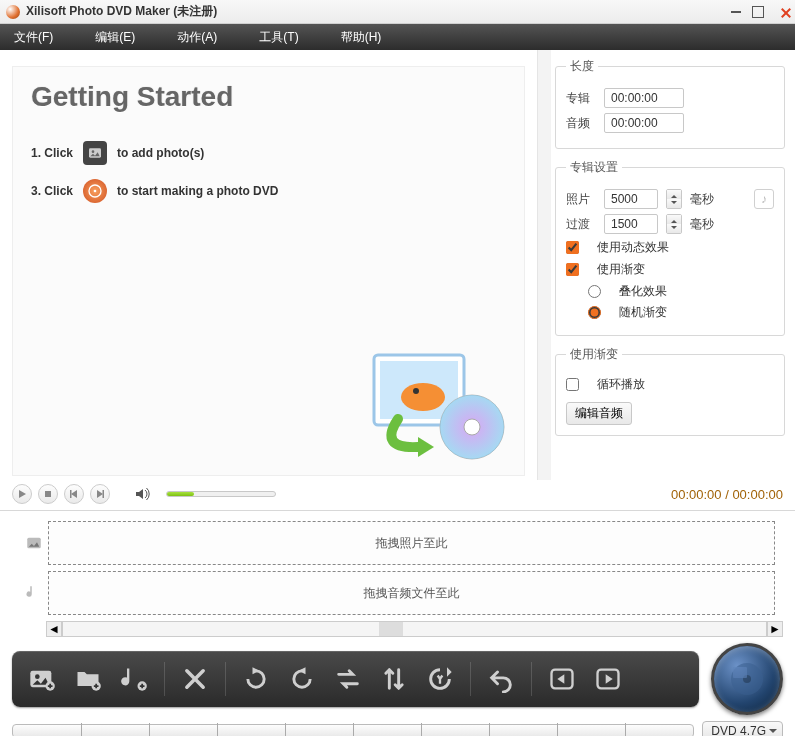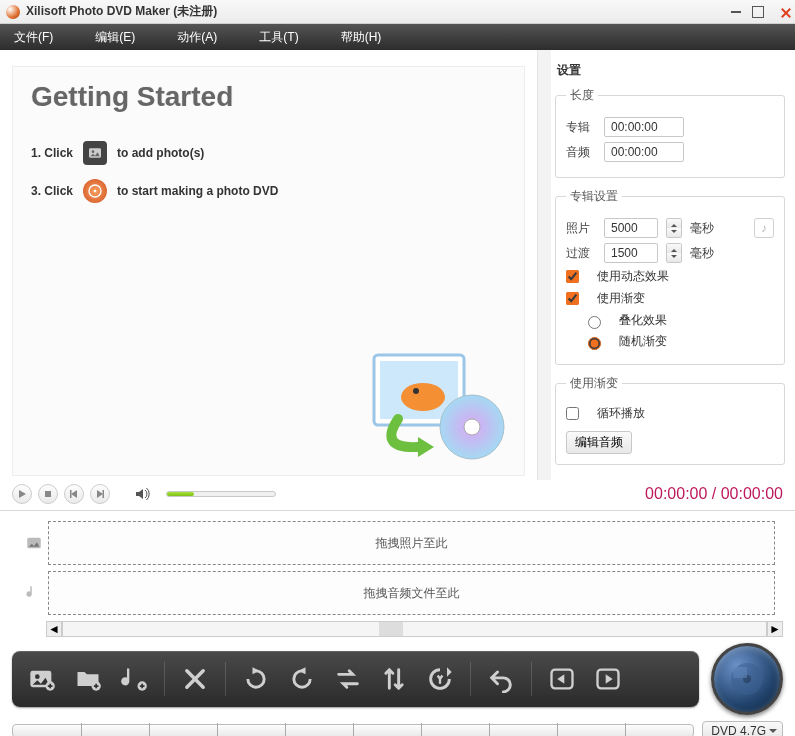--- a/index.html
+++ b/index.html
@@ -38,30 +38,30 @@
 .timebox{width:80px;} .numbox{width:54px; justify-content:space-between;}
 .spinner { display:flex; flex-direction:column; border:1px solid #c8c8c8; border-radius:2px;}
 .spinner .sp-btn{width:14px;height:9px;background:linear-gradient(#fafafa,#e8e8e8); cursor:pointer; display:flex;align-items:center;justify-content:center;}
 .spinner .sp-btn::before{content:"";border:3px solid transparent;}
 .spinner .up::before{border-bottom-color:#555;} .spinner .down::before{border-top-color:#555;}
 .unit{color:#444;}
 .icon-btn-sq{width:20px;height:20px;border:1px solid #d0d0d0;border-radius:3px;margin-left:auto;display:flex;align-items:center;justify-content:center;cursor:pointer;color:#bbb;}
 .chk{display:flex;align-items:center;gap:18px;margin:5px 0;color:#333;}
 .chk input{accent-color:#f07020;}
 .radio-group{margin-left:22px;}
-.radio-group .chk{margin:4px 0;align-items:flex-end;}
+.radio-group .chk{margin:4px 0;}
 .editbtn{border:1px solid #c8c8c8;border-radius:3px;padding:2px 8px;background:linear-gradient(#fafafa,#e8e8e8);cursor:pointer;margin-top:4px;}
 
 .playbar{display:flex;align-items:center;gap:6px;padding:4px 12px 6px;}
 .pbtn{width:20px;height:20px;border:1px solid #ccc;border-radius:50%;display:flex;align-items:center;justify-content:center;background:linear-gradient(#fdfdfd,#eaeaea);cursor:pointer;}
 .pbtn svg{width:10px;height:10px;fill:#888;}
 .volume-icon{width:16px;height:16px;margin-left:18px;color:#555;}
 .prog{flex:0 0 110px;height:6px;border:1px solid #c8c8c8;border-radius:3px;background:#f0f0f0;position:relative;margin:0 10px;}
 .prog .bar{position:absolute;height:100%;background:linear-gradient(#a7e23e,#7ec113);width:25%;border-radius:2px;}
-.timetext{margin-left:auto;color:#be185d;font-size:16px;}
+.timetext{margin-left:auto;color:#a16207;font-size:13px;}
 
 .tracks{border-top:1px solid #d8d8d8;padding:4px 12px 0;}
 .track{display:flex;align-items:stretch;height:44px;margin:6px 8px;}
 .track-icon{width:28px;display:flex;align-items:center;justify-content:center;color:#888;}
 .dropzone{flex:1;border:1px dashed #888;display:flex;align-items:center;justify-content:center;color:#555;background:#fdfdfd;}
 .hscroll{height:16px;display:flex;align-items:center;margin:2px 0 6px 34px;}
 .hscroll .arrow{width:16px;height:16px;border:1px solid #ccc;background:#eee;display:flex;align-items:center;justify-content:center;cursor:pointer;}
 .hscroll .track-area{flex:1;height:16px;border:1px solid #ccc;background:#f5f5f5;position:relative;}
 .hscroll .thumb{position:absolute;left:45%;width:24px;height:100%;background:#ddd;}
 
@@ -144,21 +144,20 @@
               <stop offset="0" stop-color="#c6f"></stop>
               <stop offset="1" stop-color="#6cf"></stop>
             </radialGradient>
           </defs>
       </svg>
     </div>
   </div>
   <div class="scroll-right"></div>
 
   <div class="settings">
-    <div class="settings-title">设置</div>
 
     <fieldset class="sgroup">
       <legend>长度</legend>
       <div class="srow">
         <label>专辑</label>
         <div class="timebox">00:00:00</div>
       </div>
       <div class="srow">
         <label>音频</label>
         <div class="timebox">00:00:00</div>

